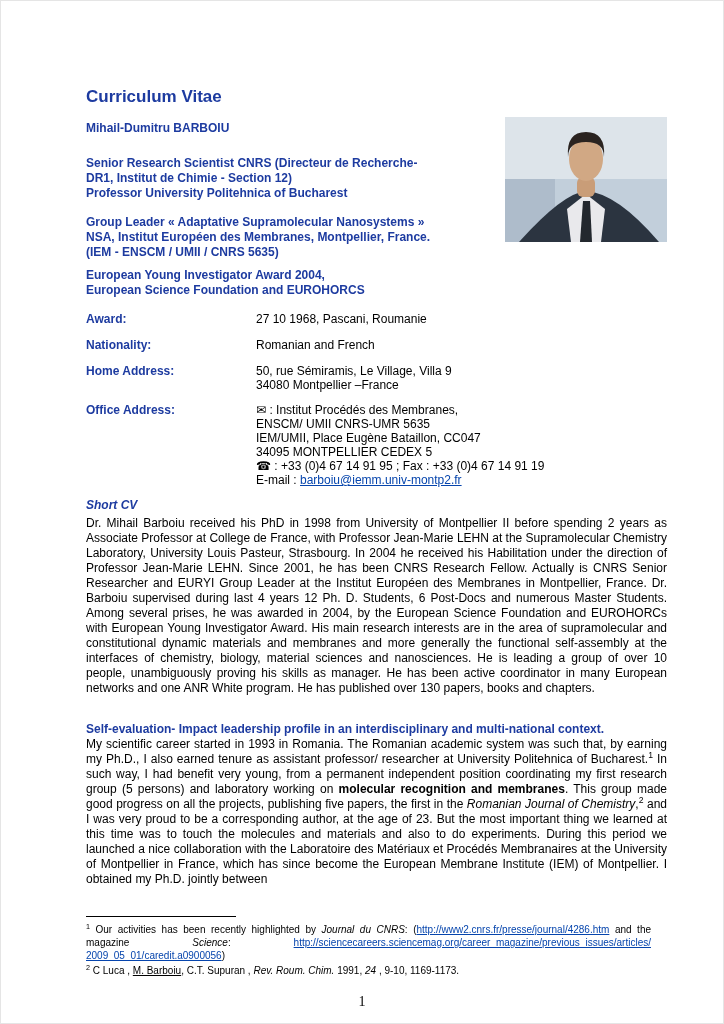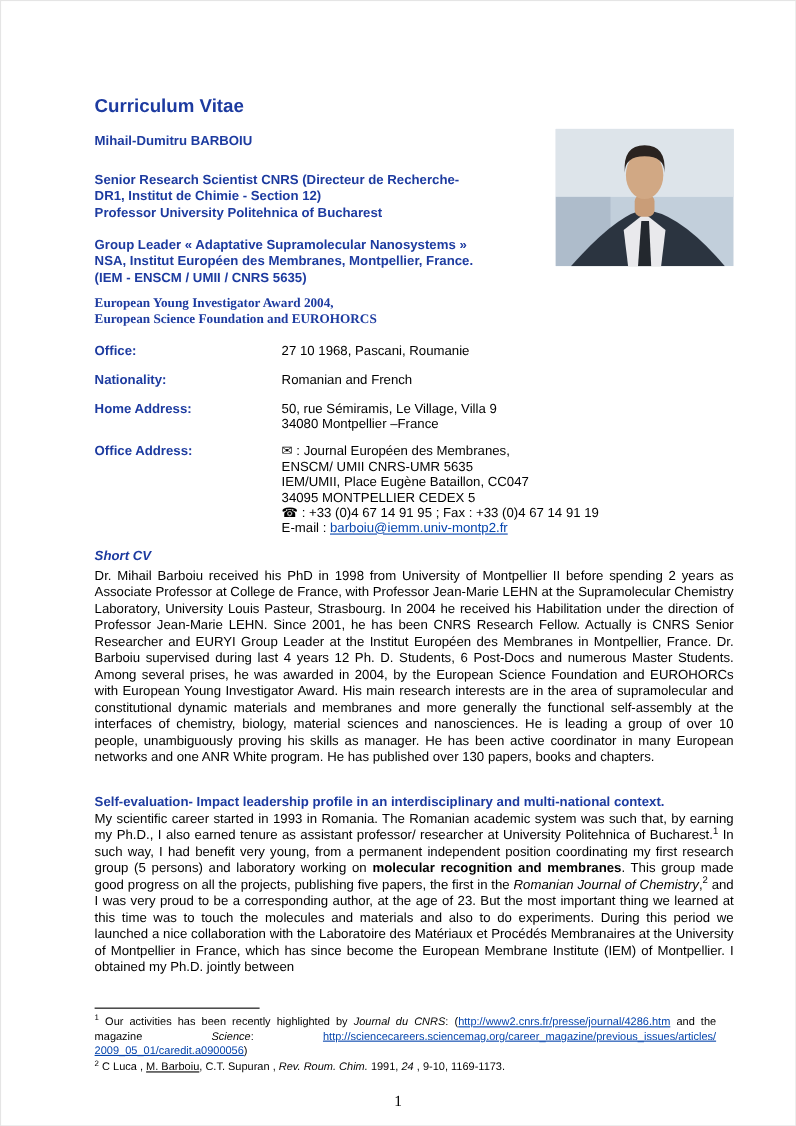--- a/index.html
+++ b/index.html
@@ -32,21 +32,21 @@
   .u{text-decoration:underline;}
   .lines{white-space:pre-line;}
   .just{text-align:justify;}
   sup{font-size:0.72em;line-height:0;vertical-align:super;}
   a.link{color:var(--link);text-decoration:underline;cursor:pointer;overflow-wrap:anywhere;}
   .head-row{display:flex;justify-content:space-between;align-items:flex-start;margin-bottom:14px;}
   .head-text{max-width:390px;}
   .head-name{margin-bottom:6px;}
   .role-block{margin-bottom:14px;margin-top:20px;}
   .group-block{margin-bottom:8px;}
-  .award-block{margin-bottom:0;font-family:Liberation Serif, serif;}
+  .award-block{margin-bottom:0;}
   .photo{width:162px;height:125px;flex:0 0 auto;margin-top:-4px;}
   .photo svg{display:block;width:162px;height:125px;}
   .info-section{margin-bottom:6px;}
   .info-row{display:flex;margin-bottom:11px;}
   .info-label{width:170px;flex:0 0 auto;color:var(--accent);font-weight:bold;}
   .info-value div{line-height:14px;}
   .shortcv-heading{font-weight:bold;font-style:italic;color:var(--accent);margin-bottom:3px;}
   .body-para{margin-bottom:26px;}
   .selfeval-heading{font-weight:bold;color:var(--accent);}
   .footnotes{
@@ -91,21 +91,21 @@
         <path d="M78 84 L85 84 L87 125 L75 125 Z" fill="#23282e"></path>
         <rect x="72" y="60" width="18" height="20" rx="6" fill="#c99d78"></rect>
         <ellipse cx="81" cy="42" rx="17" ry="22" fill="#d1a884"></ellipse>
         <path d="M63 40 Q61 15 81 15 Q101 15 99 40 Q99 25 81 25 Q63 25 63 40 Z" fill="#2a2320"></path>
       </svg>
     </div>
   </div>
 
   <div class="info-section">
     <div class="info-row">
-      <div class="info-label">Office:</div>
+      <div class="info-label">Award:</div>
       <div class="info-value">
           <div><span>27 10 1968, Pascani, Roumanie</span></div>
         </div>
     </div>
 
     <div class="info-row">
       <div class="info-label">Nationality:</div>
       <div class="info-value">
           <div><span>Romanian and French</span></div>
         </div>
@@ -115,21 +115,21 @@
       <div class="info-label">Home Address:</div>
       <div class="info-value">
           <div><span>50, rue Sémiramis, Le Village, Villa 9</span></div>
           <div><span>34080 Montpellier –France</span></div>
         </div>
     </div>
 
     <div class="info-row">
       <div class="info-label">Office Address:</div>
       <div class="info-value">
-          <div><span>✉ : Journal Européen des Membranes,</span></div>
+          <div><span>✉ : Institut Procédés des Membranes,</span></div>
           <div><span>ENSCM/ UMII CNRS-UMR 5635</span></div>
           <div><span>IEM/UMII, Place Eugène Bataillon, CC047</span></div>
           <div><span>34095 MONTPELLIER CEDEX 5</span></div>
           <div><span>☎ : +33 (0)4 67 14 91 95 ; Fax : +33 (0)4 67 14 91 19</span></div>
           <div><span>E-mail : </span><a href="#" class="link">barboiu@iemm.univ-montp2.fr</a></div>
         </div>
     </div>
   </div>
 
   <p class="shortcv-heading">Short CV</p>

